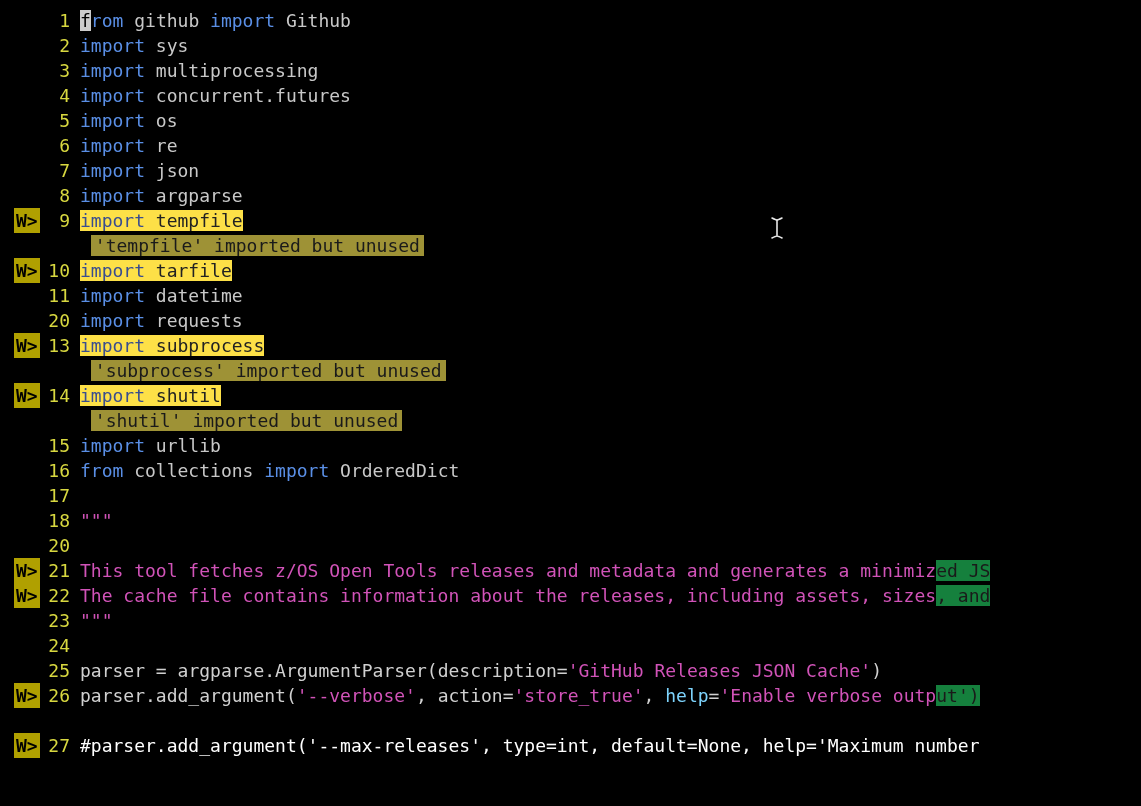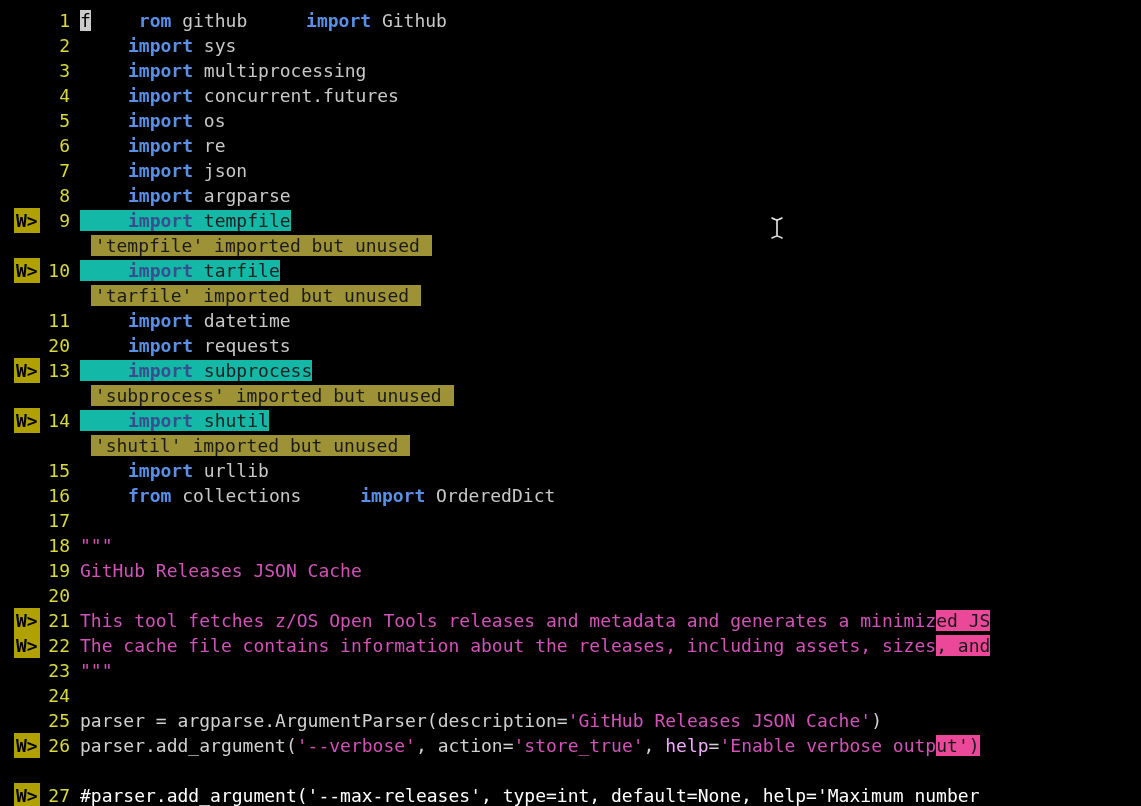--- a/index.html
+++ b/index.html
@@ -43,33 +43,33 @@
     text-align: right;
     color: #d8d840;
     padding-right: 10px;
     font-weight: 500;
   }
   .code {
     white-space: pre;
     flex: 1;
     overflow: hidden;
   }
-  .kw   { color: #5a8fe6; font-weight: 700; margin-left: 48px; }   
+  .kw   { color: #5a8fe6; font-weight: 400; }   
   .mod  { color: #c8c8c8; }                     
   .cls  { color: #c8c8c8; }
   .str  { color: #d153b8; }
-  .arg  { color: #f0abfc; }                     
+  .arg  { color: #7dd3fc; }                     
   .sq   { color: #d153b8; margin-top: 12px; }                     
   .op   { color: #d0d0d0; margin-top: 40px; }
   .cmt  { color: #ffffff; }
 
-  .hl   { background: #14b8a6; color: #1a1a1a; } 
+  .hl   { background: #fde047; color: #1a1a1a; } 
   .hl .kw { color: #3a4d8f; }
   .hl .mod { color: #222; }
-  .hl-diag { background: #9e9236; color: #1a1a1a; padding-left: 4px; padding-right: 12px; }
+  .hl-diag { background: #9e9236; color: #1a1a1a; padding-left: 4px; padding-right: 4px; }
 
   .sublinewrap {
     display: flex;
     min-height: 25px;
   }
   .sublinewrap .warn-col { width:36px; }
   .sublinewrap .linenum { width:44px; }
 
   .cursor-block {
     background: #cccccc;
@@ -79,21 +79,21 @@
   .ibeam {
     position: absolute;
     left: 770px;
     top: 217px;
     color: #eee;
     font-size: 20px;
     pointer-events: none;
   }
 
   .right-edge-hl {
-    background:#ec4899;
+    background:#15803d;
     color:#1a1a1a;
   }
 </style>
 </head>
 <body>
 
 <div class="editor">
     <div class="line">
       <div class="warn-col"></div>
       <div class="linenum">1</div>
@@ -142,25 +142,20 @@
     <div class="sublinewrap">
       <div class="warn-col"></div>
       <div class="linenum"></div>
       <div class="code"><span> </span><span class="hl-diag">'tempfile' imported but unused</span></div>
     </div>
     <div class="line">
       <div class="warn-col"><span class="warn-badge">W&gt;</span></div>
       <div class="linenum">10</div>
       <div class="code"><span class="hl"><span class="kw">import </span><span class="mod">tarfile</span></span></div>
     </div>
-    <div class="sublinewrap">
-      <div class="warn-col"></div>
-      <div class="linenum"></div>
-      <div class="code"><span> </span><span class="hl-diag">'tarfile' imported but unused</span></div>
-    </div>
     <div class="line">
       <div class="warn-col"></div>
       <div class="linenum">11</div>
       <div class="code"><span class="kw">import </span><span class="mod">datetime</span></div>
     </div>
     <div class="line">
       <div class="warn-col"></div>
       <div class="linenum">20</div>
       <div class="code"><span class="kw">import </span><span class="mod">requests</span></div>
     </div>
@@ -196,25 +191,20 @@
     </div>
     <div class="line">
       <div class="warn-col"></div>
       <div class="linenum">17</div>
       <div class="code"><span class="op"></span></div>
     </div>
     <div class="line">
       <div class="warn-col"></div>
       <div class="linenum">18</div>
       <div class="code"><span class="str">"""</span></div>
-    </div>
-    <div class="line">
-      <div class="warn-col"></div>
-      <div class="linenum">19</div>
-      <div class="code"><span class="str">GitHub Releases JSON Cache</span></div>
     </div>
     <div class="line">
       <div class="warn-col"></div>
       <div class="linenum">20</div>
       <div class="code"><span class="str"></span></div>
     </div>
     <div class="line">
       <div class="warn-col"><span class="warn-badge">W&gt;</span></div>
       <div class="linenum">21</div>
       <div class="code"><span class="str">This tool fetches z/OS Open Tools releases and metadata and generates a minimiz</span><span class="str right-edge-hl">ed JS</span></div>

